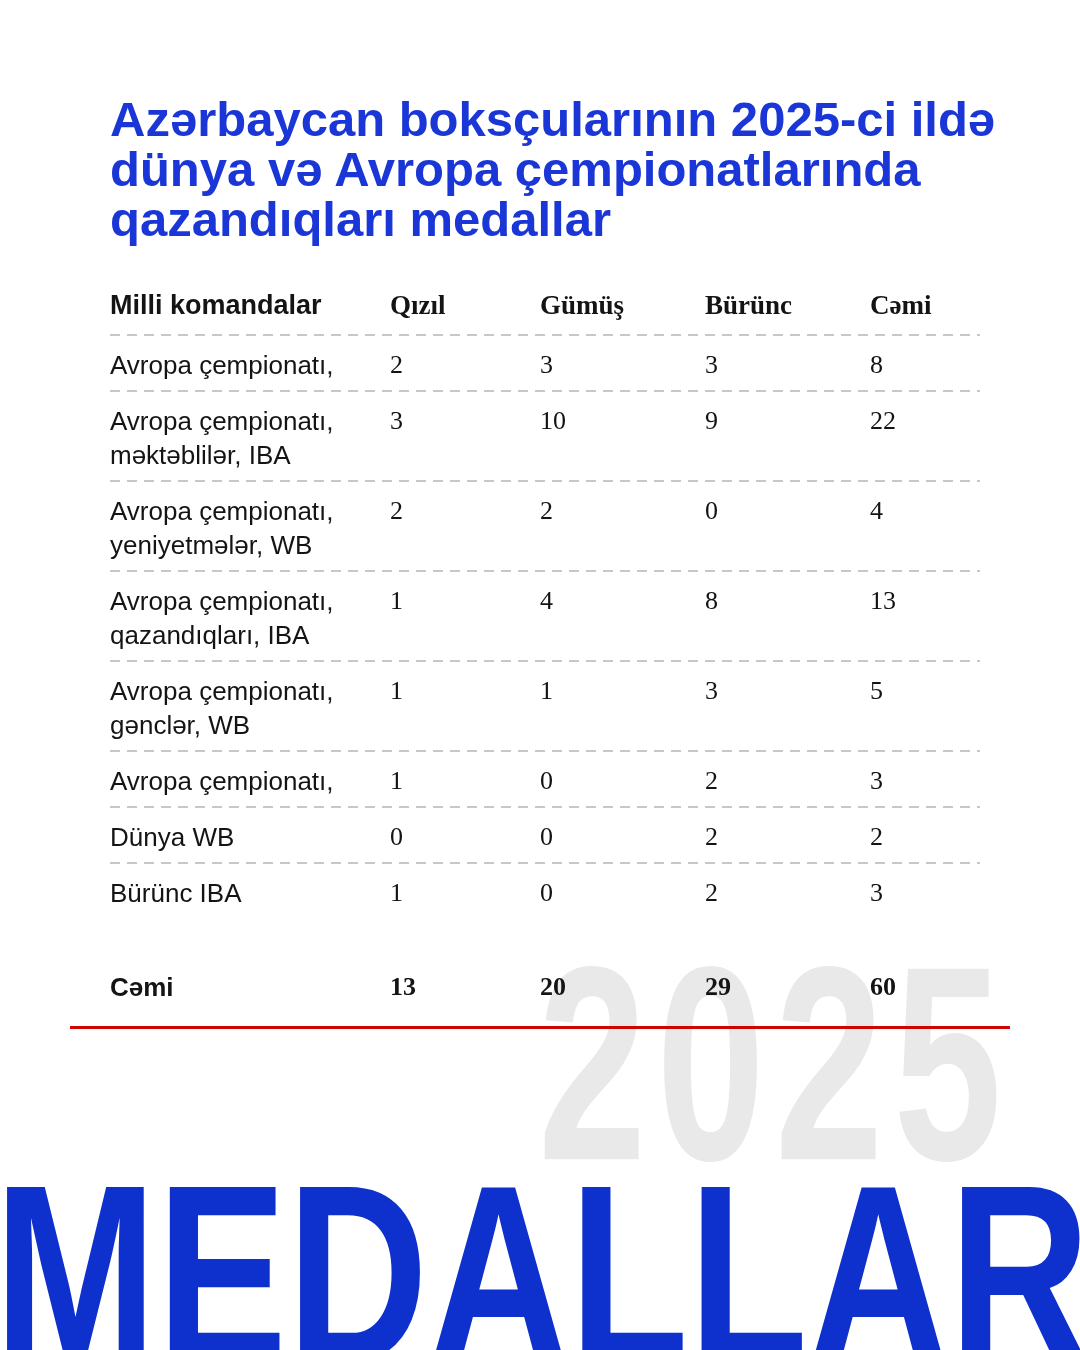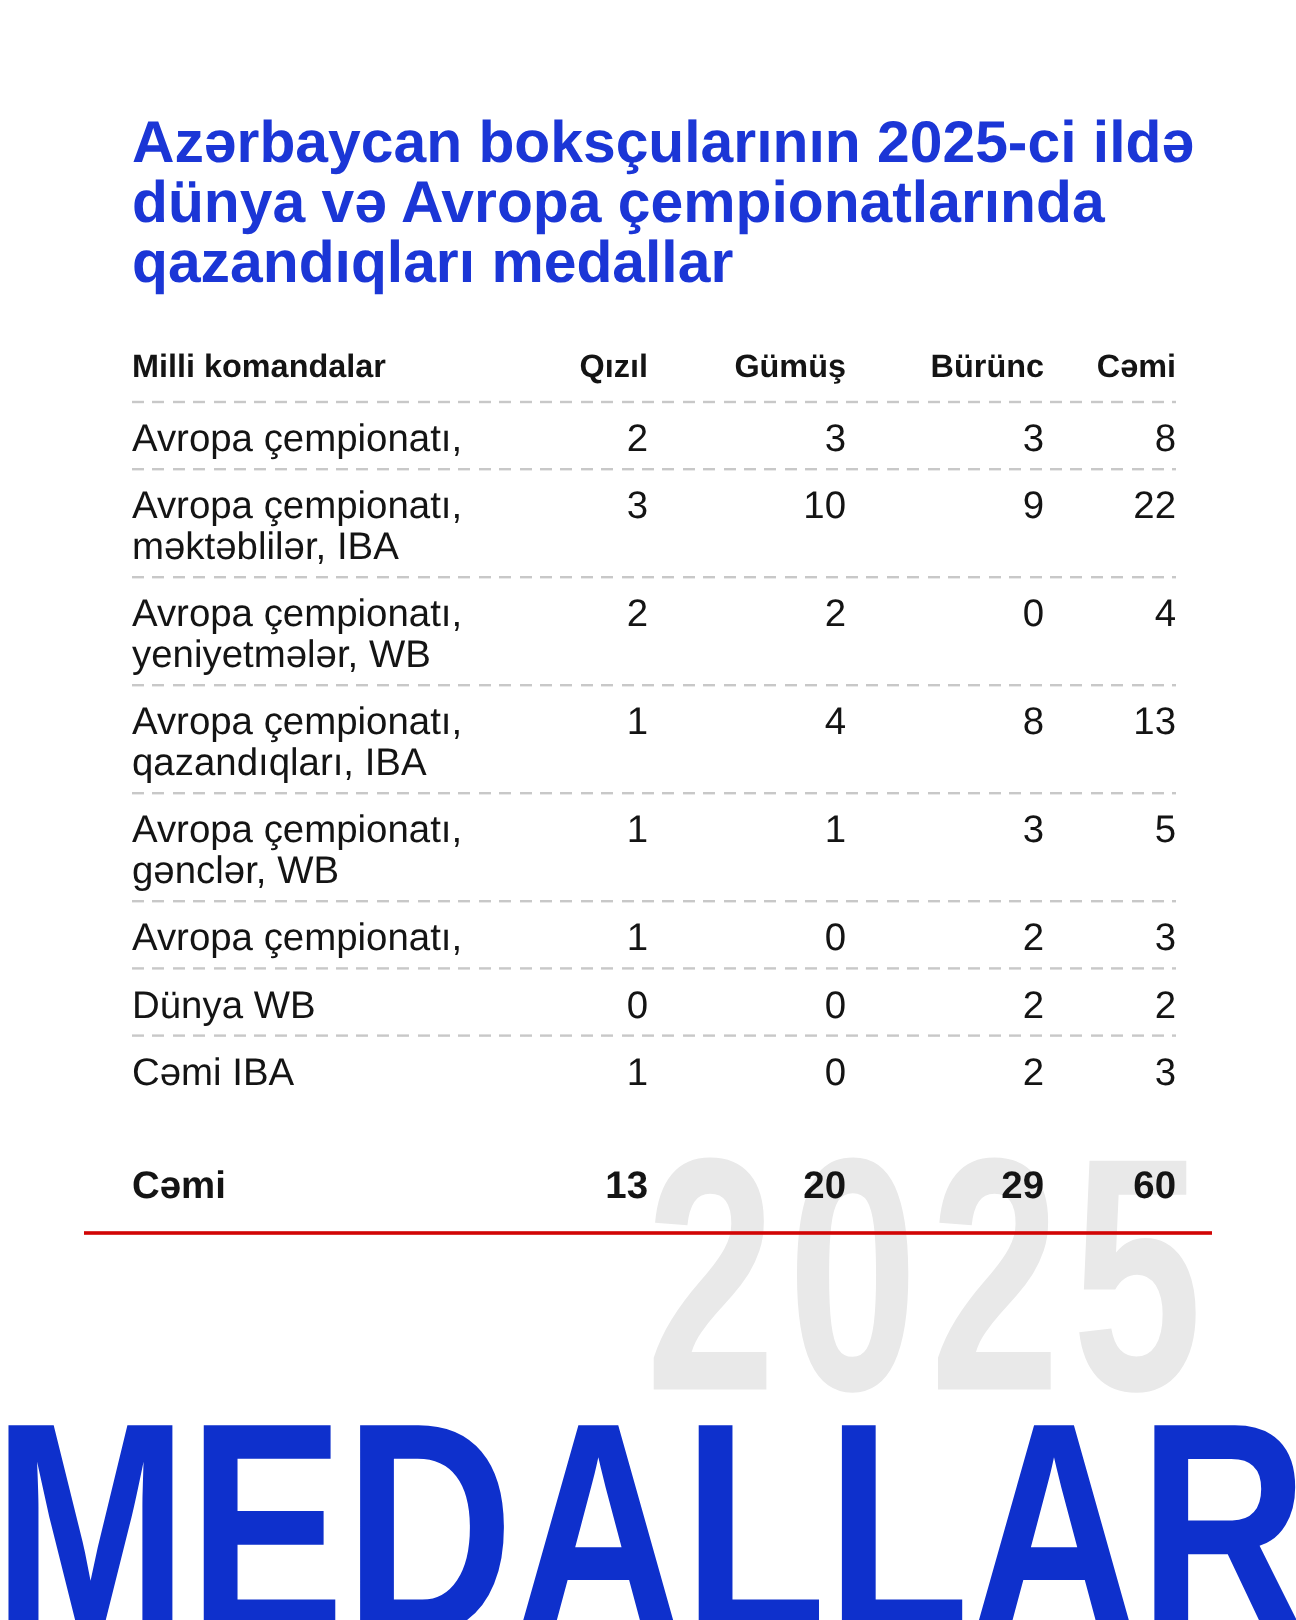--- a/index.html
+++ b/index.html
@@ -36,25 +36,25 @@
     width: 870px;
     z-index: 1;
   }
   .row {
     display: grid;
     grid-template-columns: 280px 150px 165px 165px 110px;
     padding: 12px 0 8px 0;
   }
   .row.head { padding: 6px 0 12px 0; }
   .cell {
-    font-size: 32px;
+    font-size: 26px;
     line-height: 34px;
     color: #141414;
   }
-  .cell.num { text-align: right; }
+  .cell.num { text-align: left; font-family: Liberation Serif, serif; }
   .head .cell { font-weight: 700; font-size: 27px; }
   .label-line { display: block; }
   .sep {
     height: 2px;
     background: repeating-linear-gradient(90deg, #c8c8c8 0 10px, transparent 10px 17px);
   }
   .row.total { padding-top: 52px; }
   .row.total .cell { font-weight: 700; }
 
   
@@ -201,21 +201,21 @@
     </div>
     <div class="cell num g">0</div>
     <div class="cell num s">0</div>
     <div class="cell num b">2</div>
     <div class="cell num t">2</div>
   </div>
 
   <div class="sep"></div>
   <div class="row">
     <div class="cell">
-      <span class="label-line l1">Cəmi IBA</span>
+      <span class="label-line l1">Bürünc IBA</span>
 
     </div>
     <div class="cell num g">1</div>
     <div class="cell num s">0</div>
     <div class="cell num b">2</div>
     <div class="cell num t">3</div>
   </div>
 </div>
 
     <div class="row total">

